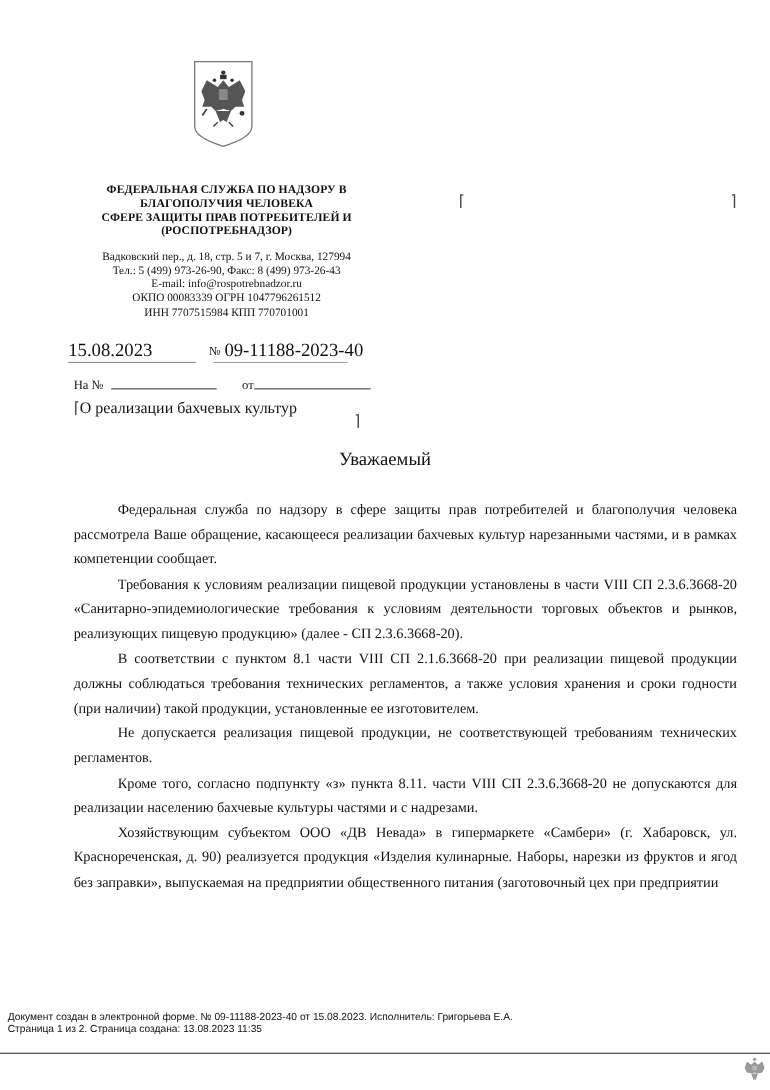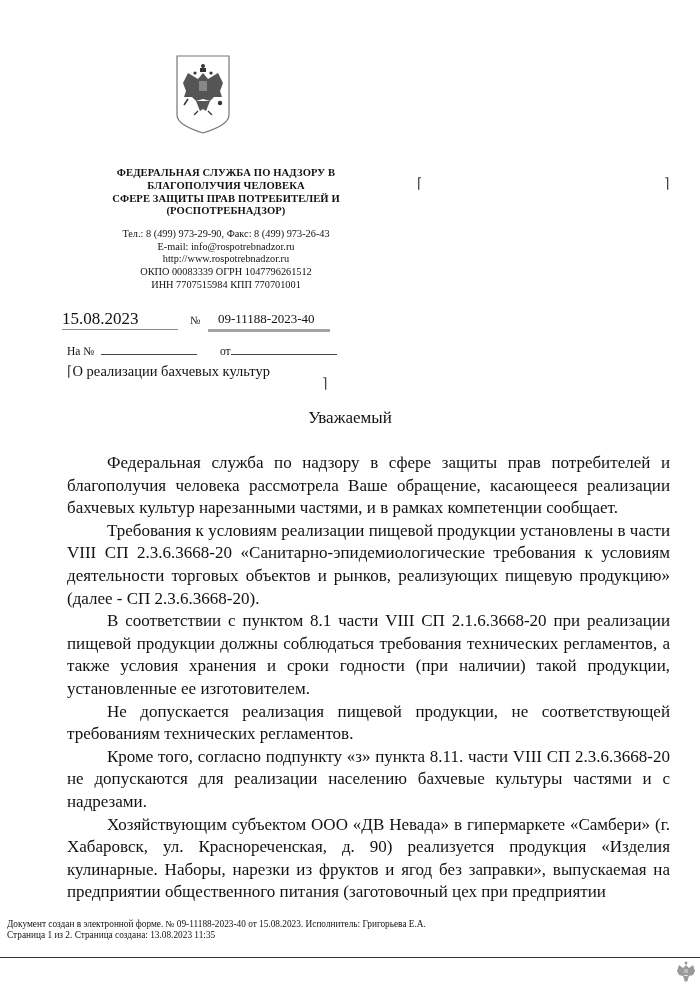--- a/index.html
+++ b/index.html
@@ -1,33 +1,33 @@
 <!DOCTYPE html>
 <html><head>
   <meta charset="utf-8">
   <style>
     html, body { margin: 0; padding: 0; background: #ffffff; }
     body { width: 700px; height: 991px; position: relative; overflow: hidden; font-family: "Liberation Serif", serif; color: #111; }
     .abs { position: absolute; }
     .emblem { left: 174px; top: 53px; width: 58px; height: 84px; }
-    .org-block { left: 76px; top: 167px; width: 300px; text-align: center; }
+    .org-block { left: 56px; top: 167px; width: 300px; text-align: center; }
     .org-name { font-weight: bold; font-size: 10.6px; line-height: 12.8px; letter-spacing: 0.1px; }
     .org-contacts { margin-top: 10px; font-size: 10.3px; line-height: 12.6px; }
     .bracket { font-family: "DejaVu Sans", sans-serif; color: #444; font-size: 14px; line-height: 14px; }
     .date-line { left: 62px; top: 309px; width: 116px; border-bottom: 1px solid #888; font-size: 17px; text-align: left; line-height: 20px; }
     .num-sign { left: 190px; top: 314px; font-size: 11px; }
-    .num-line { left: 208px; top: 309px; width: 112px; border-bottom: 3px solid #a3a3a3; font-size: 13px; line-height: 20px; white-space: nowrap; padding-left: 10px; }
+    .num-line { left: 194px; top: 309px; width: 112px; border-bottom: 1px solid #a3a3a3; font-size: 17px; line-height: 20px; white-space: nowrap; padding-left: 10px; }
     .ref-line { left: 67px; top: 345px; font-size: 11.5px; white-space: nowrap; }
     .ref-line .blank { display: inline-block; border-bottom: 1px solid #444; vertical-align: baseline; height: 1px; }
     .subject { left: 67px; top: 363px; font-size: 14.5px; white-space: nowrap; }
     .greeting { left: 0; width: 700px; top: 408px; text-align: center; font-size: 17px; }
-    .body-text { left: 67px; top: 452px; width: 603px; font-size: 17px; line-height: 22.6px; text-align: justify; }
+    .body-text { left: 67px; top: 452px; width: 603px; font-size: 13px; line-height: 22.6px; text-align: justify; }
     .body-text p { margin: 0; text-indent: 40px; }
     .footer-rule { left: 0; top: 957px; width: 700px; border-top: 1.5px solid #333; }
-    .footer-text { left: 7px; top: 919px; font-family: Liberation Serif, serif; font-size: 9.3px; line-height: 10.5px; color: #111; white-space: nowrap; }
+    .footer-text { left: 7px; top: 919px; font-family: Liberation Sans, sans-serif; font-size: 9.3px; line-height: 10.5px; color: #111; white-space: nowrap; }
     .footer-emblem { left: 676px; top: 959px; width: 20px; height: 28px; }
   </style>
 </head>
 <body>
 
 <div class="abs emblem">
   <svg width="58" height="84" viewBox="0 0 58 84">
     <path d="M3 3 H55 V62 Q55 72 29 80 Q3 72 3 62 Z" fill="none" stroke="#777" stroke-width="1.2"></path>
     <g fill="#333">
       <circle cx="29" cy="13" r="2"></circle>
@@ -45,23 +45,23 @@
 </div>
 
 <div class="abs org-block">
   <div class="org-name">
     <div>ФЕДЕРАЛЬНАЯ СЛУЖБА ПО НАДЗОРУ В</div>
     <div>БЛАГОПОЛУЧИЯ ЧЕЛОВЕКА</div>
     <div>СФЕРЕ ЗАЩИТЫ ПРАВ ПОТРЕБИТЕЛЕЙ И</div>
     <div>(РОСПОТРЕБНАДЗОР)</div>
   </div>
   <div class="org-contacts">
-    <div>Тел.: 8 (499) 973-29-90, Факс: 8 (499) 973-26-43</div>
+    <div>Вадковский пер., д. 18, стр. 5 и 7, г. Москва, 127994</div>
+    <div>Тел.: 5 (499) 973-26-90, Факс: 8 (499) 973-26-43</div>
     <div>E-mail: info@rospotrebnadzor.ru</div>
-    <div>http://www.rospotrebnadzor.ru</div>
     <div>ОКПО 00083339 ОГРН 1047796261512</div>
     <div>ИНН 7707515984 КПП 770701001</div>
   </div>
 </div>
 
 <div class="abs bracket" style="left:417px; top:176px;">⌈</div>
 <div class="abs bracket" style="left:664px; top:176px;">⌉</div>
 
 <div class="abs date-line">15.08.2023</div>
 <div class="abs num-sign">№</div>

